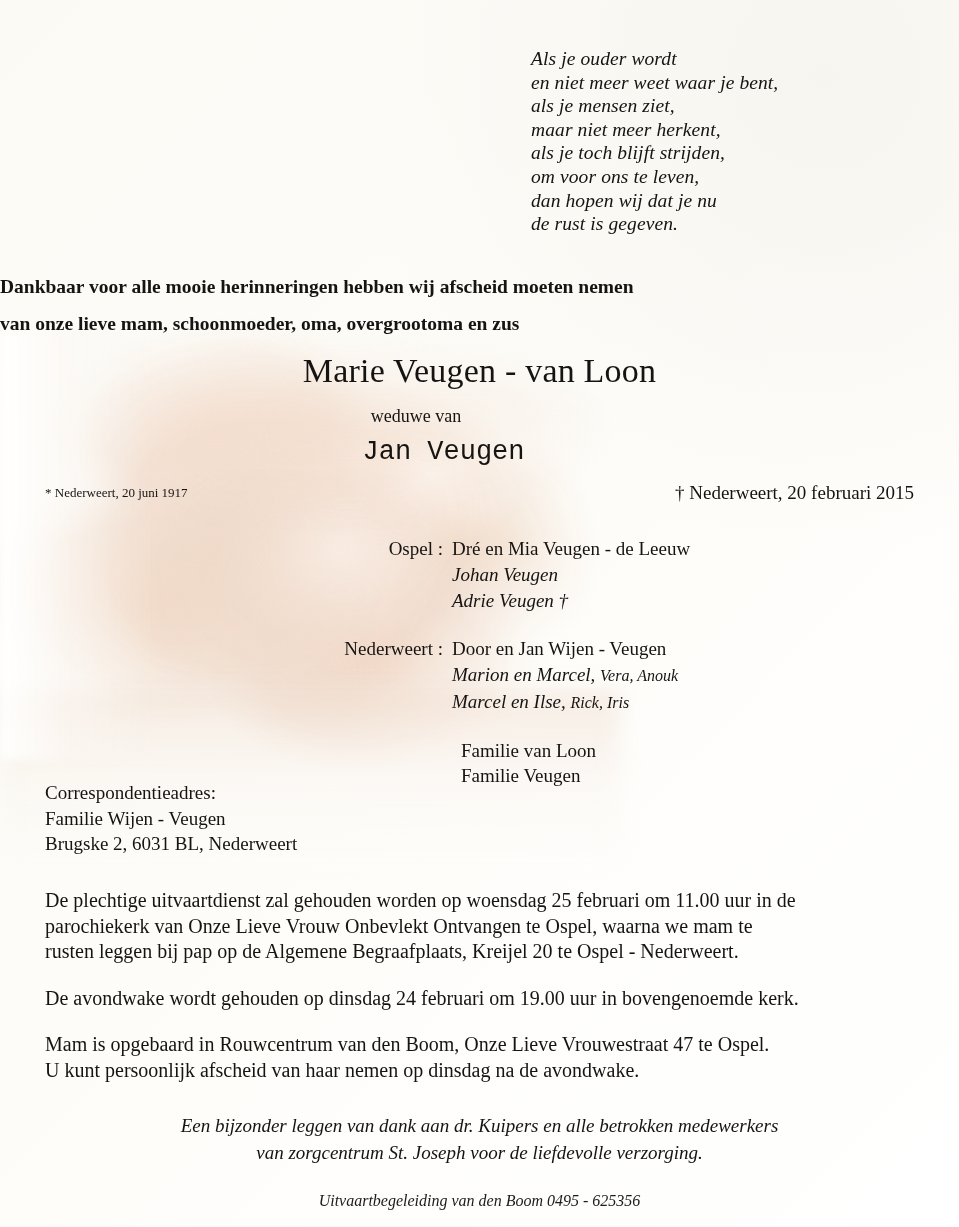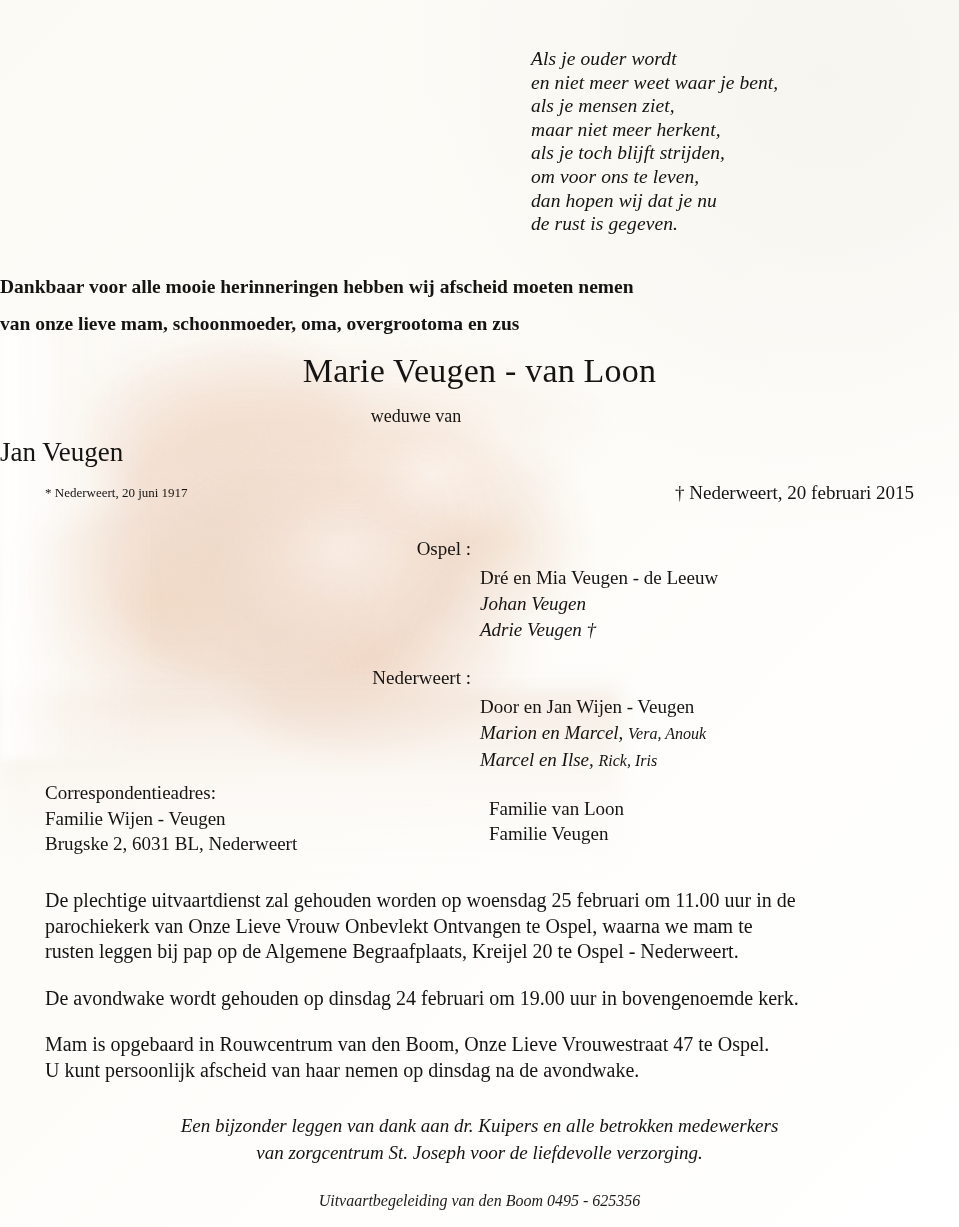--- a/index.html
+++ b/index.html
@@ -141,23 +141,24 @@
     width: 832px;
     text-align: center;
     font-size: 18px;
     line-height: 22px;
   }
   .spouse-name {
     position: absolute;
     left: 0;
     top: 436px;
     width: 887px;
-    text-align: left;
+    text-align: center;
     font-size: 27px;
     line-height: 33px;
+    font-family: Liberation Mono, monospace;
   }
 
   .birth {
     position: absolute;
     left: 45px;
     top: 481px;
     font-size: 13px;
     line-height: 24px;
   }
   .death {
@@ -166,40 +167,38 @@
     top: 481px;
     font-size: 19px;
     line-height: 24px;
   }
 
   .family {
     position: absolute;
     left: 0;
     top: 536px;
     width: 817px;
-    padding-left: 28px;
   }
   .fam-group {
     display: flex;
     align-items: flex-start;
     margin-bottom: 22px;
   }
   .fam-place {
     width: 452px;
     text-align: right;
     font-size: 19px;
     line-height: 26px;
     padding-right: 9px;
     box-sizing: border-box;
     white-space: nowrap;
   }
   .fam-members {
     font-size: 19px;
     line-height: 26px;
-    margin-top: 29px;
   }
   .fam-members .m-roman {
     font-style: normal;
   }
   .fam-members .m-italic {
     font-style: italic;
   }
   .fam-members .m-small {
     font-style: italic;
     font-size: 16px;

